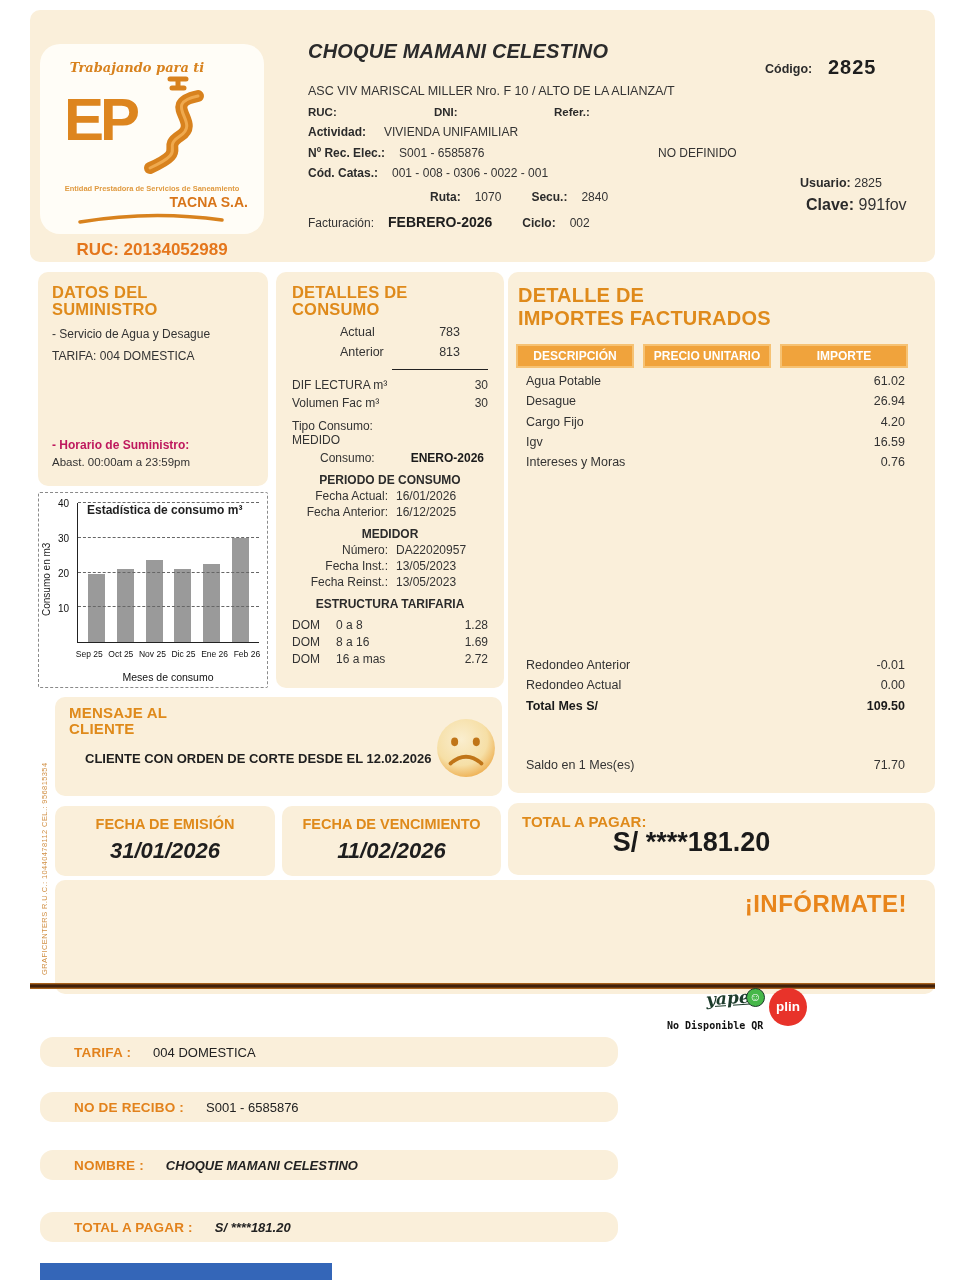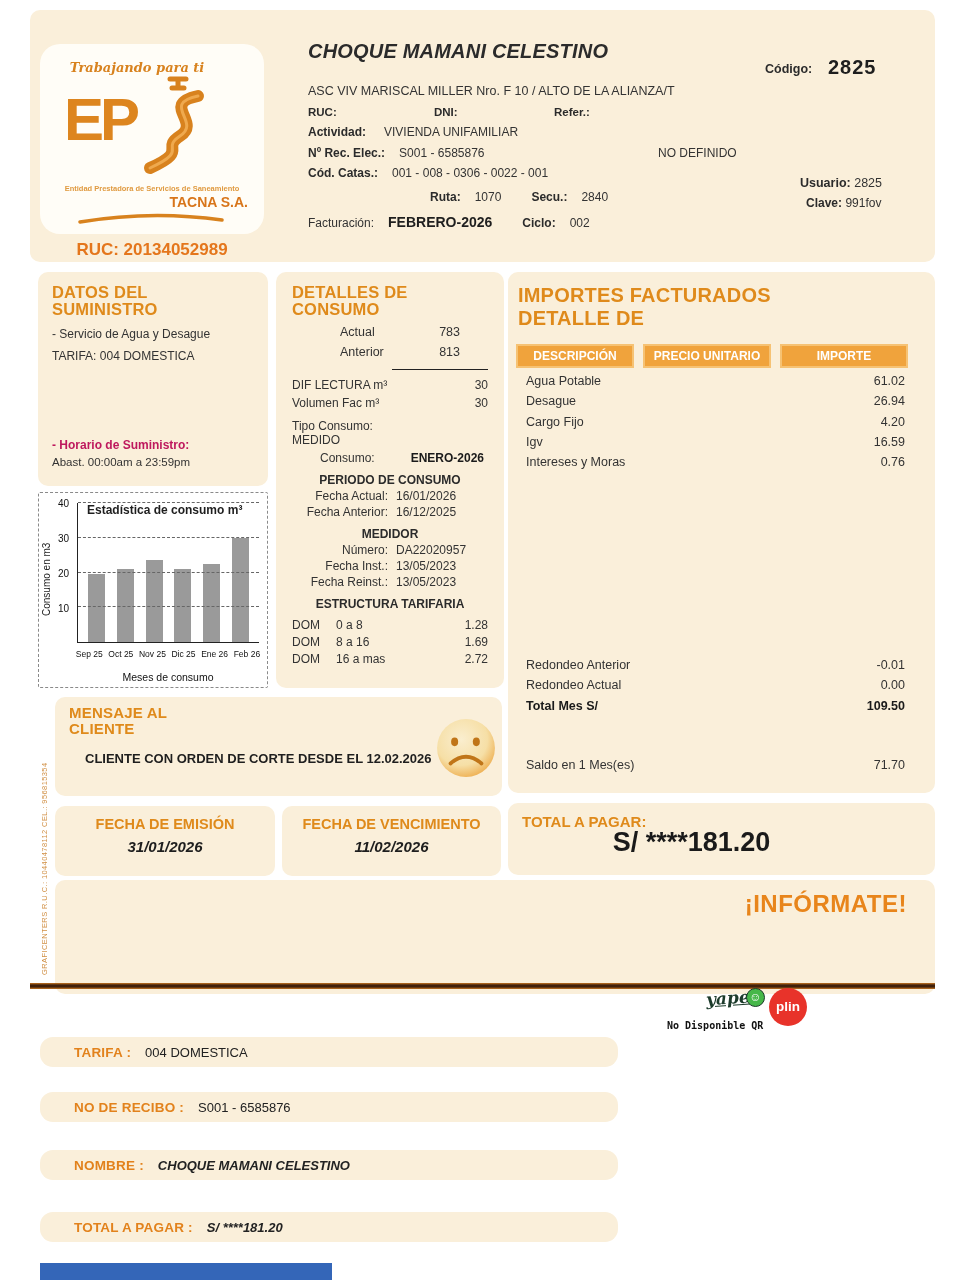--- a/index.html
+++ b/index.html
@@ -28,21 +28,21 @@
   .ruc-lbl { left:308px; top:106px; font-size:11.5px; }
   .dni-lbl { left:434px; top:106px; font-size:11.5px; }
   .refer-lbl { left:554px; top:106px; font-size:11.5px; }
   .actividad-row { left:308px; top:125px; }
   .actividad-val { margin-left:18px; font-weight:normal; color:#333; }
   .recelec-row { left:308px; top:146px; }
   .no-definido { left:658px; top:146px; }
   .catas-row { left:308px; top:166px; }
   .usuario-row { left:800px; top:176px; font-size:12.5px; }
   .ruta-row { left:430px; top:190px; }
-  .clave-row { left:806px; top:196px; font-size:12px; }
+  .clave-row { left:806px; top:196px; font-size:16px; }
   .fact-row { left:308px; top:214px; }
   .fact-val { font-weight:bold; font-size:14px; color:#1e1e1e;text-align:right; }
   .gap-s { display:inline-block; width:14px; }
   .gap-m { display:inline-block; width:30px; }
 
   
   .sec-title { font-weight:bold; color:#DF8A1B; font-size:16.5px; line-height:1.05; letter-spacing:0.2px; }
 
   
   .datos-panel { left:38px; top:272px; width:230px; height:214px; padding:12px 10px 10px 14px; }
@@ -91,39 +91,39 @@
   
   .mensaje-panel { left:55px; top:697px; width:447px; height:99px; }
   .msj-title { position:absolute; left:14px; top:8px; font-size:15px; }
   .msj-text { position:absolute; left:30px; top:54px; width:370px; font-size:13px; font-weight:bold; color:#1e1e1e; }
   .sad-face { position:absolute; left:380px; top:20px; }
 
   
   .emision-panel { left:55px; top:806px; width:220px; height:70px; text-align:center; }
   .venc-panel { left:282px; top:806px; width:219px; height:70px; text-align:center; }
   .date-lbl { margin-top:10px; font-size:14.5px; font-weight:bold; color:#DF8A1B; }
-  .date-val { margin-top:6px; font-size:15px; font-weight:bold; font-style:italic; color:#1e1e1e; }
+  .date-val { margin-top:6px; font-size:22px; font-weight:bold; font-style:italic; color:#1e1e1e; }
   .totalpagar-panel { left:508px; top:803px; width:427px; height:72px; }
   .tp-lbl { position:absolute; left:14px; top:10px; font-size:15px; font-weight:bold; color:#DF8A1B; }
   .tp-val { position:absolute; left:0; right:60px; top:24px; text-align:center; font-size:27px; font-weight:bold; color:#1a1a1a; }
 
   .informate-panel { left:55px; top:880px; width:880px; height:114px; }
   .informate-text { position:absolute; right:28px; top:10px; font-size:24px; font-weight:bold; color:#E8851B; letter-spacing:0.5px; }
 
   .printer-note { position:absolute; left:40px; top:763px; height:212px; width:12px; writing-mode:vertical-rl; transform:rotate(180deg); font-size:7.5px; color:#D19045; letter-spacing:0.4px; white-space:nowrap; }
 
   
   .divider { position:absolute; left:30px; top:983px; width:905px; height:6px; background:linear-gradient(to bottom,#C97722 0%,#40200A 35%,#40200A 65%,#C97722 100%); }
   .yape-text { position:absolute; left:706px; top:988px; font-family:"DejaVu Serif", serif; font-style:italic; font-weight:bold; font-size:17px; color:#1C3B2B; transform:rotate(-4deg); text-decoration:underline; }
   .yape-bubble { position:absolute; left:746px; top:988px; width:19px; height:19px; border-radius:50%; background:#46B749; border:1.5px solid #1C3B2B; color:#fff; font-size:12px; line-height:17px; text-align:center; }
   .plin-circle { position:absolute; left:769px; top:988px; width:38px; height:38px; border-radius:50%; background:#E8332A; color:#fff; font-weight:bold; font-size:13.5px; text-align:center; line-height:38px; }
   .qr-note { position:absolute; left:667px; top:1020px; font-family:"DejaVu Sans Mono", monospace; font-weight:bold; font-size:10px; color:#111; }
 
   
-  .stub { position:absolute; left:40px; width:578px; height:30px; background:#FAEFDA; border-radius:13px; display:flex; align-items:center; padding-left:34px; font-size:13px; }
+  .stub { position:absolute; left:40px; width:578px; height:30px; background:#FAEFDA; border-radius:13px; display:flex; align-items:center; padding-left:34px; font-size:13px;gap:8px; }
   .stub .s-lbl { font-weight:bold; color:#E2821C; font-size:13.5px; margin-right:14px; letter-spacing:0.2px; }
   .stub .s-val { color:#222; }
   .stub .bi { font-weight:bold; font-style:italic; }
   .stub1 { top:1037px; } .stub2 { top:1092px; } .stub3 { top:1150px; } .stub4 { top:1212px; }
 
   .bottom-blue { position:absolute; left:40px; top:1263px; width:292px; height:17px; background:#3466B8; }
   .val-bold { font-weight:bold; color:#1a1a1a; }
 </style>
 </head>
 <body>
@@ -294,22 +294,22 @@
     </div>
     <div class="tarifa3">
       <span class="c1">DOM</span>
         <span class="c2">16 a mas</span>
         <span class="c3">2.72</span>
     </div>
   </div>
 
   <div class="panel importes-panel">
     <div class="imp-title sec-title">
+      <div>DETALLE DE</div>
       <div>IMPORTES FACTURADOS</div>
-      <div>DETALLE DE</div>
     </div>
     <div class="imp-chips">
       <div class="chip chip1">DESCRIPCIÓN</div>
       <div class="chip chip2">PRECIO UNITARIO</div>
       <div class="chip chip3">IMPORTE</div>
     </div>
     <div class="imp-rows">
       <div class="imp-row">
           <span>Agua Potable</span>
           <span>61.02</span>

